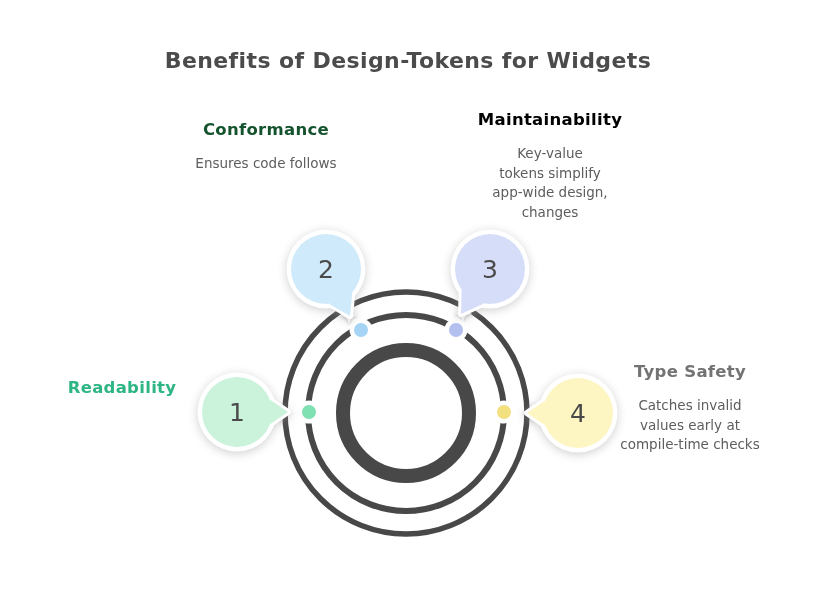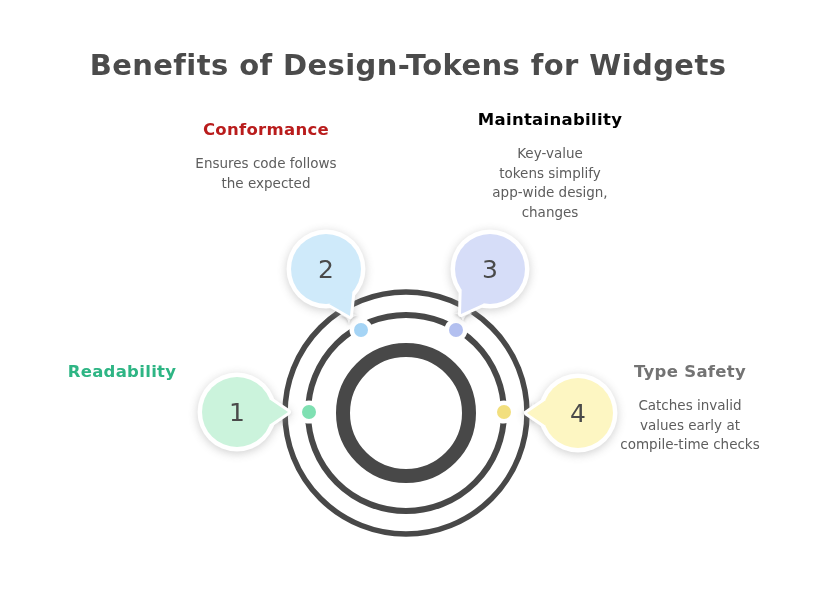--- a/index.html
+++ b/index.html
@@ -4,21 +4,21 @@
 <style>
   html,body{margin:0;padding:0;}
   body{
     width:816px;height:595px;overflow:hidden;position:relative;
     background:#ffffff;
     font-family:"DejaVu Sans","Liberation Sans",sans-serif;
   }
   .stage{position:absolute;inset:0;width:816px;height:595px;}
   .title{
     position:absolute;left:0;top:48px;width:816px;
-    text-align:center;font-size:29px;font-weight:bold;
+    text-align:center;font-size:22px;font-weight:bold;
     letter-spacing:.4px;color:#4b4b4b;
   }
   .benefit{position:absolute;width:230px;text-align:center;}
   .benefit-label{font-size:16.5px;font-weight:bold;letter-spacing:.3px;margin-bottom:15px;}
   .benefit-lines{font-size:13.5px;line-height:19.5px;color:#5d5d5d;font-weight:500;}
   .b-conformance{left:151px;top:120px;}
   .b-maintainability{left:435px;top:110px;}
   .b-readability{left:7px;top:362px;}
   .b-typesafety{left:575px;top:362px;}
   svg.diagram{position:absolute;left:0;top:0;}
@@ -89,28 +89,27 @@
       <path d="M545.3,400.5 L527,413 L545.3,425.5 Z" stroke-width="6" stroke-linejoin="round" stroke="#ffffff" fill="#fdf6c2"></path>
       <path d="M545.3,400.5 L527,413 L545.3,425.5 Z" fill="#fdf6c2"></path>
       <circle cx="578" cy="413" r="35" fill="#fdf6c2"></circle>
       <text class="bubble-number" x="578" y="422" text-anchor="middle">4</text>
     </g>
   </svg>
 
   <div class="title">Benefits of Design-Tokens for Widgets</div>
 
   <div class="benefit b-readability">
-    <div class="benefit-label" style="color: rgb(46, 181, 132);">Readability</div>
+    <div class="benefit-label" style="color: rgb(46, 181, 132); margin-top: 16px;">Readability</div>
   </div>
 
   <div class="benefit b-conformance">
-    <div class="benefit-label" style="color: #b91c1c;">Conformance</div>
+    <div class="benefit-label" style="color: #14532d;">Conformance</div>
     <div class="benefit-lines">
       <div>Ensures code follows</div>
-      <div>the expected</div>
     </div>
   </div>
 
   <div class="benefit b-maintainability">
     <div class="benefit-label" style="color: #000000;">Maintainability</div>
     <div class="benefit-lines">
       <div>Key-value</div>
       <div>tokens simplify</div>
       <div>app-wide design,</div>
       <div>changes</div>

